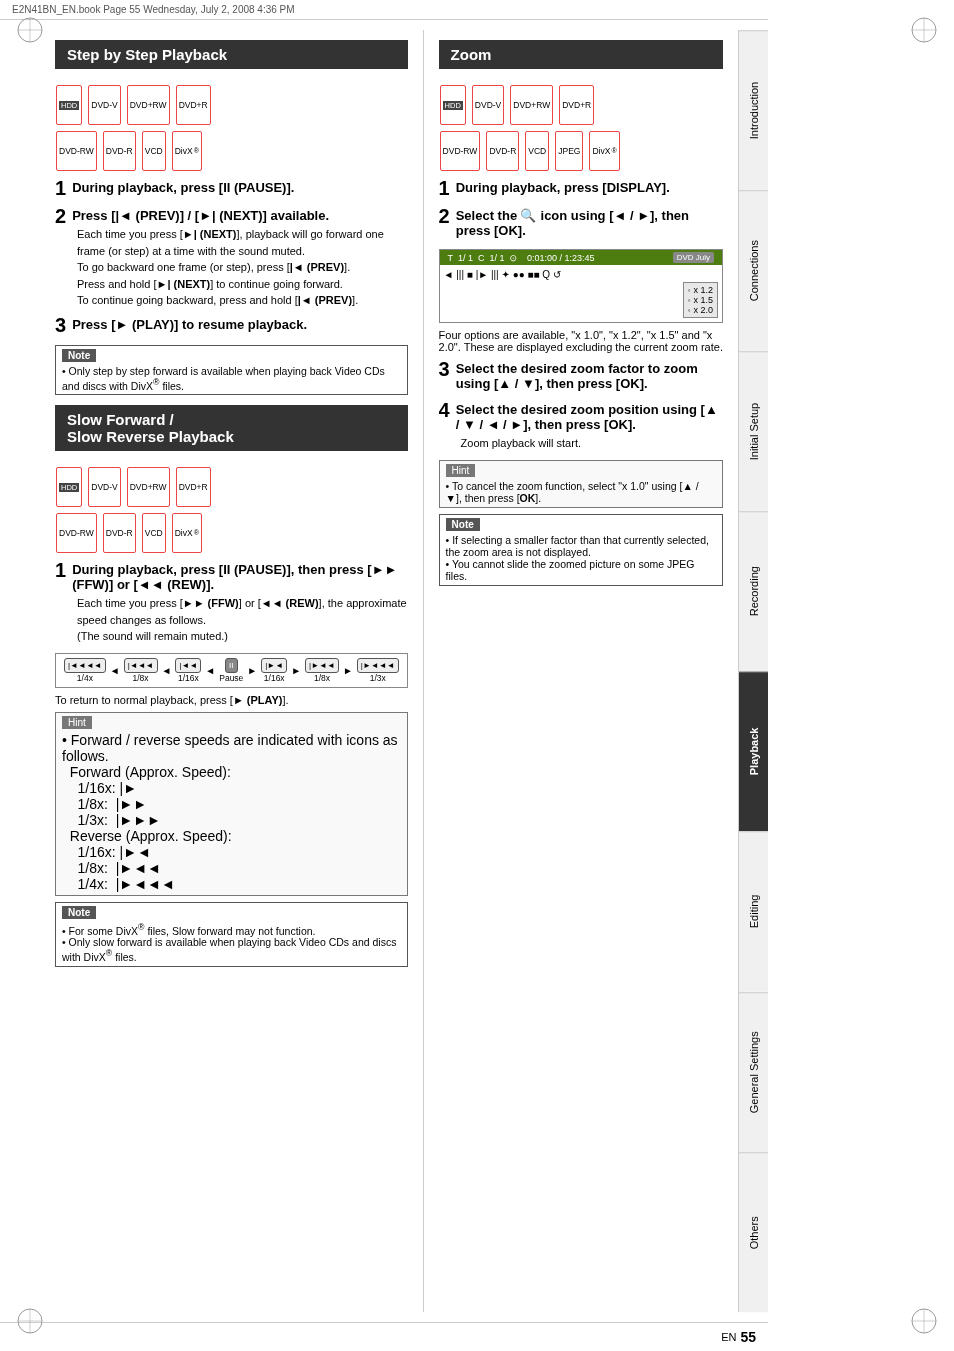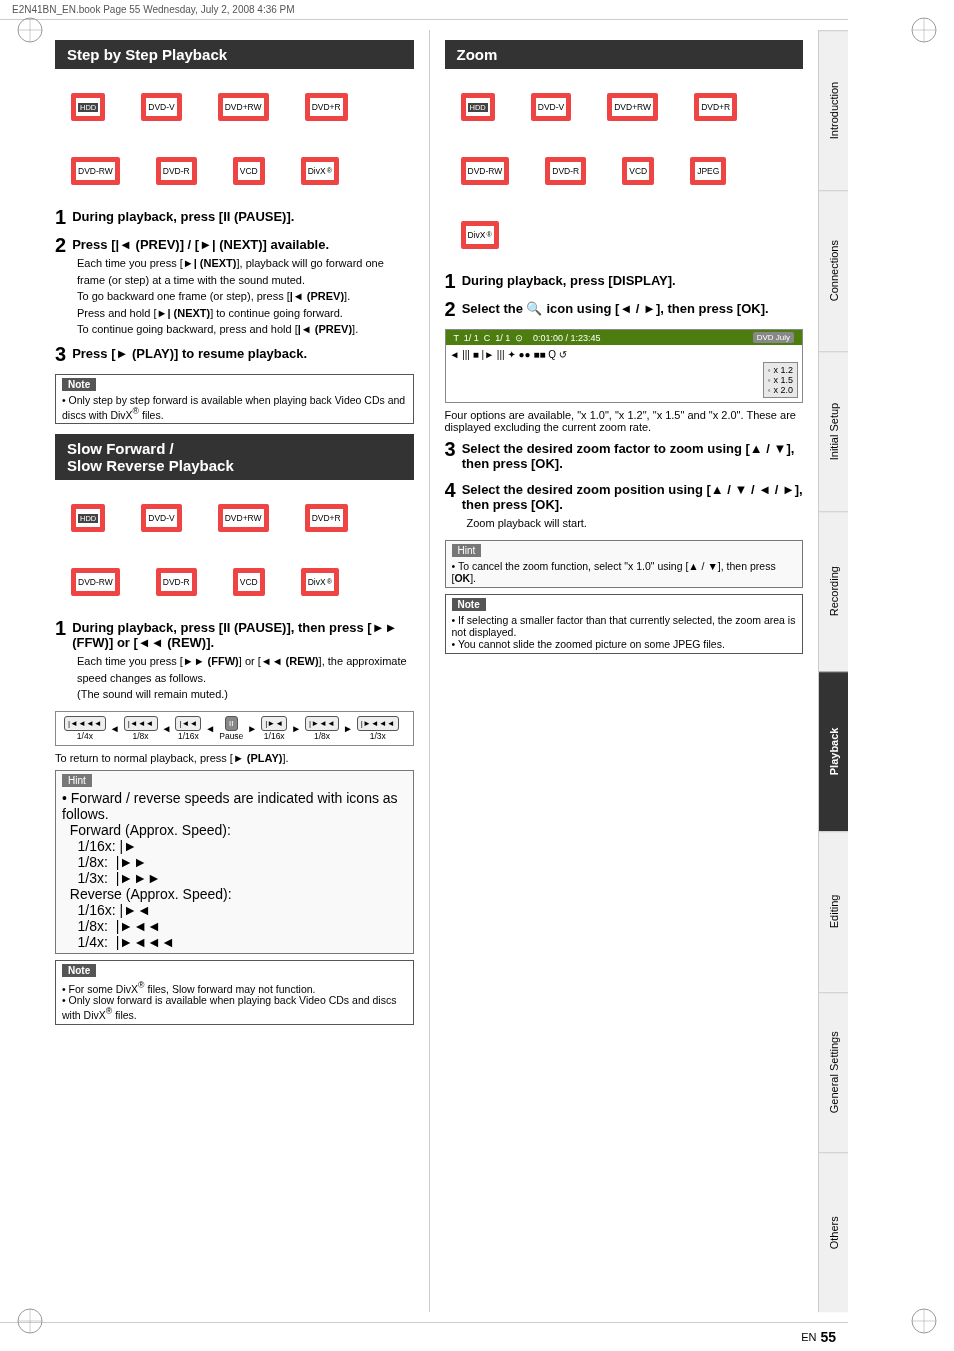--- a/index.html
+++ b/index.html
@@ -7,21 +7,21 @@
       font-family: Arial, sans-serif;
       font-size: 12px;
       background: #fff;
       width: 954px;
       min-height: 1351px;
       position: relative;
       overflow: hidden;
     }
 
     .page-container {
-      width: 848px;
+      width: 768px;
       min-height: 1351px;
       background: #fff;
       display: flex;
       flex-direction: column;
     }
 
     
     .page-header {
       border-bottom: 1px solid #ccc;
       padding: 4px 12px;
@@ -257,44 +257,44 @@
       font-weight: bold;
     }
 
     .en-label {
       font-size: 11px;
       margin-right: 4px;
     }
 
     
     .fmt {
-      border: 5px solid #ef4444;
+      border: 1px solid #ef4444;
       border-radius: 2px;
       font-size: 8.5px;
-      padding: 4px 2px;
+      padding: 14px 2px;
       display: inline-flex;
       align-items: center;
       gap: 1px;
-      margin: 16px;
+      margin: 1px;
     }
     .fmt-hdd {
       background: #444;
       color: #fff;
       font-size: 7.5px;
       padding: 0 2px;
     }
 
     .section-header-box {
       background: #333;
       color: #fff;
       font-weight: bold;
       font-size: 15px;
       padding: 4px 10px;
       border: 2px solid #333;
-      margin-bottom: 8px;
+      margin-bottom: 15px;
     }
   </style>
 </head>
 <body>
 
 <div class="corner-mark tl">
   <svg viewBox="0 0 30 30">
       <circle cx="15" cy="15" r="12" fill="none" stroke="#999" stroke-width="1"></circle>
       <line x1="15" y1="3" x2="15" y2="27" stroke="#999" stroke-width="0.5"></line>
       <line x1="3" y1="15" x2="27" y2="15" stroke="#999" stroke-width="0.5"></line>

